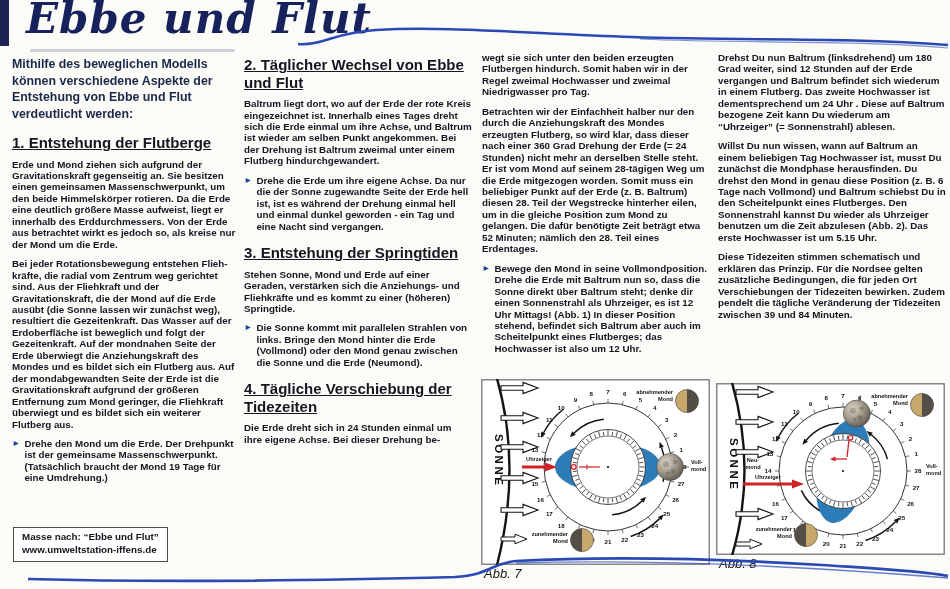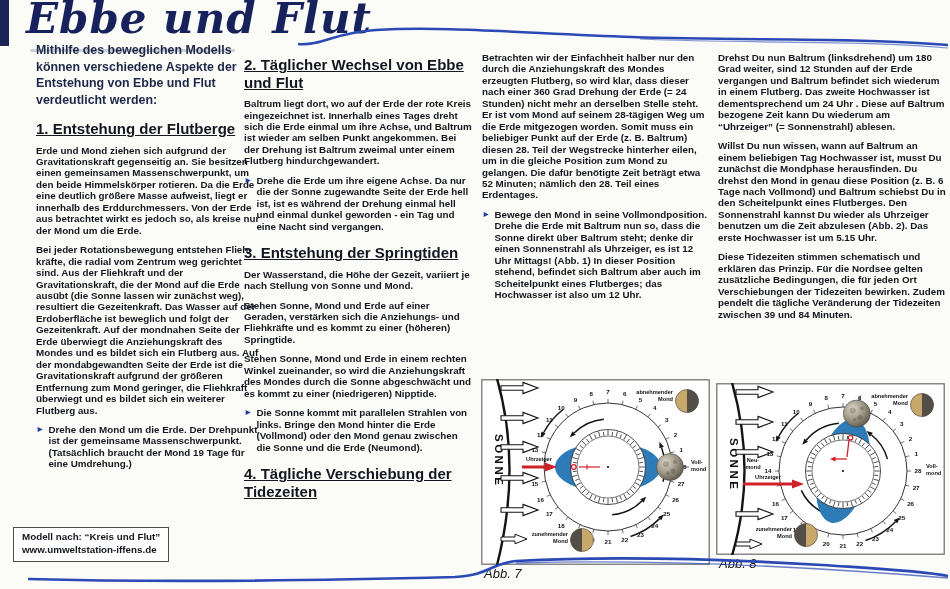--- a/index.html
+++ b/index.html
@@ -27,50 +27,50 @@
 
 <div class="cornerbar"></div>
 <div class="title">Ebbe und Flut</div>
 <div class="titlesmear"></div>
 
 <svg class="swoosh" style="top:0;" width="950" height="60">
   <path d="M298,44 C322,46 336,32 376,30 C442,26 522,33 632,37 C742,41 842,37 948,45" fill="none" stroke="#2b49b5" stroke-width="2.6"></path>
   <path d="M640,39 C760,44 862,40 948,48" fill="none" stroke="#2b49b5" stroke-width="1.2" opacity="0.6"></path>
 </svg>
 
-<div class="col" style="left:12px;top:40px;width:224px;margin-left:24px;">
+<div class="col" style="left:12px;top:54px;width:224px;">
   <p class="intro">Mithilfe des beweglichen Modells können verschiedene Aspekte der Entstehung von Ebbe und Flut verdeutlicht werden:</p>
   <div class="head">1. Entstehung der Flutberge</div>
   <p>Erde und Mond ziehen sich aufgrund der Gravitationskraft gegenseitig an. Sie besitzen einen gemeinsamen Massenschwerpunkt, um den beide Himmelskörper rotieren. Da die Erde eine deutlich größere Masse aufweist, liegt er innerhalb des Erddurchmessers. Von der Erde aus betrachtet wirkt es jedoch so, als kreise nur der Mond um die Erde.</p>
   <p>Bei jeder Rotationsbewegung entstehen Flieh-kräfte, die radial vom Zentrum weg gerichtet sind. Aus der Fliehkraft und der Gravitationskraft, die der Mond auf die Erde ausübt (die Sonne lassen wir zunächst weg), resultiert die Gezeitenkraft. Das Wasser auf der Erdoberfläche ist beweglich und folgt der Gezeitenkraft. Auf der mondnahen Seite der Erde überwiegt die Anziehungskraft des Mondes und es bildet sich ein Flutberg aus. Auf der mondabgewandten Seite der Erde ist die Gravitationskraft aufgrund der größeren Entfernung zum Mond geringer, die Fliehkraft überwiegt und es bildet sich ein weiterer Flutberg aus.</p>
   <div class="bullet">
     <span class="mk">►</span>
     <span>Drehe den Mond um die Erde. Der Drehpunkt ist der gemeinsame Massenschwerpunkt. (Tatsächlich braucht der Mond 19 Tage für eine Umdrehung.)</span>
   </div>
 </div>
 
 <div class="col" style="left:244px;top:54px;width:228px;">
   <div class="head">2. Täglicher Wechsel von Ebbe und Flut</div>
   <p>Baltrum liegt dort, wo auf der Erde der rote Kreis eingezeichnet ist. Innerhalb eines Tages dreht sich die Erde einmal um ihre Achse, und Baltrum ist wieder am selben Punkt angekommen. Bei der Drehung ist Baltrum zweimal unter einem Flutberg hindurchgewandert.</p>
   <div class="bullet">
     <span class="mk">►</span>
     <span>Drehe die Erde um ihre eigene Achse. Da nur die der Sonne zugewandte Seite der Erde hell ist, ist es während der Drehung einmal hell und einmal dunkel geworden - ein Tag und eine Nacht sind vergangen.</span>
   </div>
   <div class="head">3. Entstehung der Springtiden</div>
-  <p>Der Wasserstand, die Höhe der Gezeit, variiert je nach Stellung von Sonne und Mond.</p>
   <p>Stehen Sonne, Mond und Erde auf einer Geraden, verstärken sich die Anziehungs- und Fliehkräfte und es kommt zu einer (höheren) Springtide.</p>
-  <p>Stehen Sonne, Mond und Erde in einem rechten Winkel zueinander, so wird die Anziehungskraft des Mondes durch die Sonne abgeschwächt und es kommt zu einer (niedrigeren) Nipptide.</p>
   <div class="bullet">
     <span class="mk">►</span>
     <span>Die Sonne kommt mit parallelen Strahlen von links. Bringe den Mond hinter die Erde (Vollmond) oder den Mond genau zwischen die Sonne und die Erde (Neumond).</span>
   </div>
   <div class="head">4. Tägliche Verschiebung der Tidezeiten</div>
+  <p>Die Erde dreht sich in 24 Stunden einmal um ihre eigene Achse. Bei dieser Drehung be-</p>
 </div>
 
 <div class="col" style="left:482px;top:50px;width:228px;">
+  <p>wegt sie sich unter den beiden erzeugten Flutbergen hindurch. Somit haben wir in der Regel zweimal Hochwasser und zweimal Niedrigwasser pro Tag.</p>
   <p>Betrachten wir der Einfachheit halber nur den durch die Anziehungskraft des Mondes erzeugten Flutberg, so wird klar, dass dieser nach einer 360 Grad Drehung der Erde (= 24 Stunden) nicht mehr an derselben Stelle steht. Er ist vom Mond auf seinem 28-tägigen Weg um die Erde mitgezogen worden. Somit muss ein beliebiger Punkt auf der Erde (z. B. Baltrum) diesen 28. Teil der Wegstrecke hinterher eilen, um in die gleiche Position zum Mond zu gelangen. Die dafür benötigte Zeit beträgt etwa 52 Minuten; nämlich den 28. Teil eines Erdentages.</p>
   <div class="bullet">
     <span class="mk">►</span>
     <span>Bewege den Mond in seine Vollmondposition. Drehe die Erde mit Baltrum nun so, dass die Sonne direkt über Baltrum steht; denke dir einen Sonnenstrahl als Uhrzeiger, es ist 12 Uhr Mittags! (Abb. 1) In dieser Position stehend, befindet sich Baltrum aber auch im Scheitelpunkt eines Flutberges; das Hochwasser ist also um 12 Uhr.</span>
   </div>
 </div>
 
 <div class="col" style="left:718px;top:50px;width:228px;">
   <p>Drehst Du nun Baltrum (linksdrehend) um 180 Grad weiter, sind 12 Stunden auf der Erde vergangen und Baltrum befindet sich wiederum in einem Flutberg. Das zweite Hochwasser ist dementsprechend um 24 Uhr . Diese auf Baltrum bezogene Zeit kann Du wiederum am “Uhrzeiger” (= Sonnenstrahl) ablesen.</p>
   <p>Willst Du nun wissen, wann auf Baltrum an einem beliebigen Tag Hochwasser ist, musst Du zunächst die Mondphase herausfinden. Du drehst den Mond in genau diese Position (z. B. 6 Tage nach Vollmond) und Baltrum schiebst Du in den Scheitelpunkt eines Flutberges. Den Sonnenstrahl kannst Du wieder als Uhrzeiger benutzen um die Zeit abzulesen (Abb. 2). Das erste Hochwasser ist um 5.15 Uhr.</p>
@@ -393,20 +393,20 @@
     <circle cx="90" cy="152" r="11.5" fill="#c9a96b" stroke="#59524a" stroke-width="0.7"></circle>
     <path d="M90,140.5 A11.5 11.5 0 0 0 90,163.5 Z" fill="#534e47"></path>
     <text x="76" y="147.5" font-size="5.6" font-weight="bold" fill="#101010" font-family="&quot;Liberation Sans&quot;,sans-serif" text-anchor="end">zunehmender</text>
     <text x="76" y="154.5" font-size="5.6" font-weight="bold" fill="#101010" font-family="&quot;Liberation Sans&quot;,sans-serif" text-anchor="end">Mond</text>
     <text x="37" y="79" font-size="5.6" font-weight="bold" fill="#101010" font-family="&quot;Liberation Sans&quot;,sans-serif" text-anchor="middle">Neu-</text>
     <text x="37" y="86" font-size="5.6" font-weight="bold" fill="#101010" font-family="&quot;Liberation Sans&quot;,sans-serif" text-anchor="middle">mond</text>
   </svg>
 <div class="figcap" style="left:719px;top:556px;">Abb. 8</div>
 
 <div class="credit">
-  <div>Modell nach: “Kreis und Flut”</div>
+  <div>Masse nach: “Ebbe und Flut”</div>
   <div>www.umweltstation-iffens.de</div>
 </div>
 
 <svg class="swoosh" style="top:550px;" width="950" height="39">
   <path d="M28,29 C140,32 300,31 455,27 C490,25 492,13 516,11 C612,6 722,9 822,15 C882,19 922,21 948,26" fill="none" stroke="#2b49b5" stroke-width="2.7"></path>
   <path d="M516,13 C650,9 800,16 948,28" fill="none" stroke="#2b49b5" stroke-width="1.4" opacity="0.7"></path>
 </svg>
 
 </body></html>

